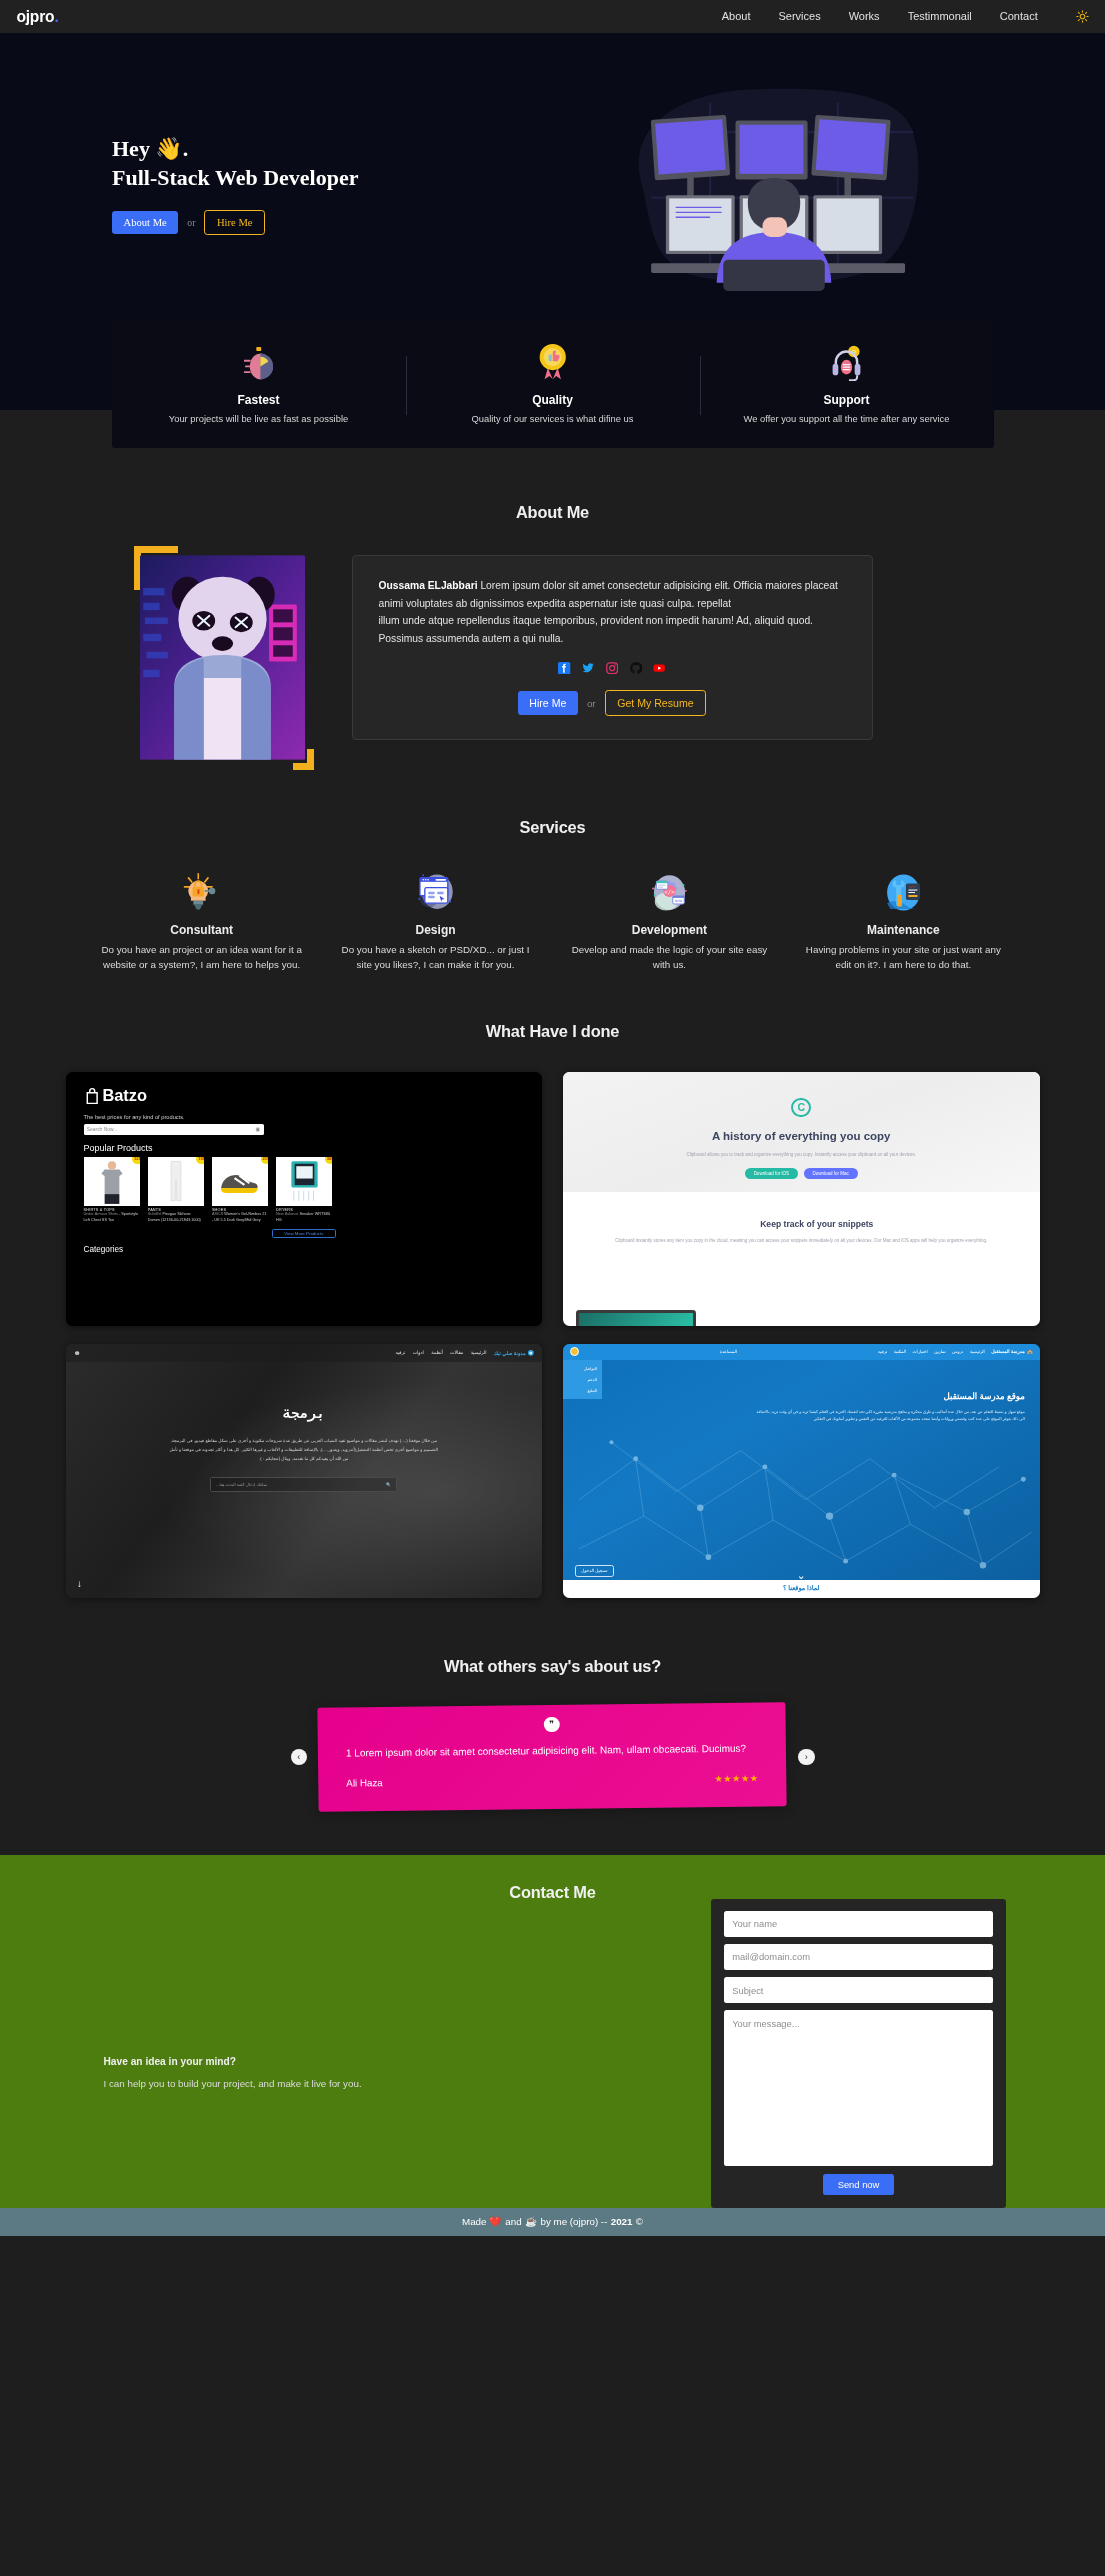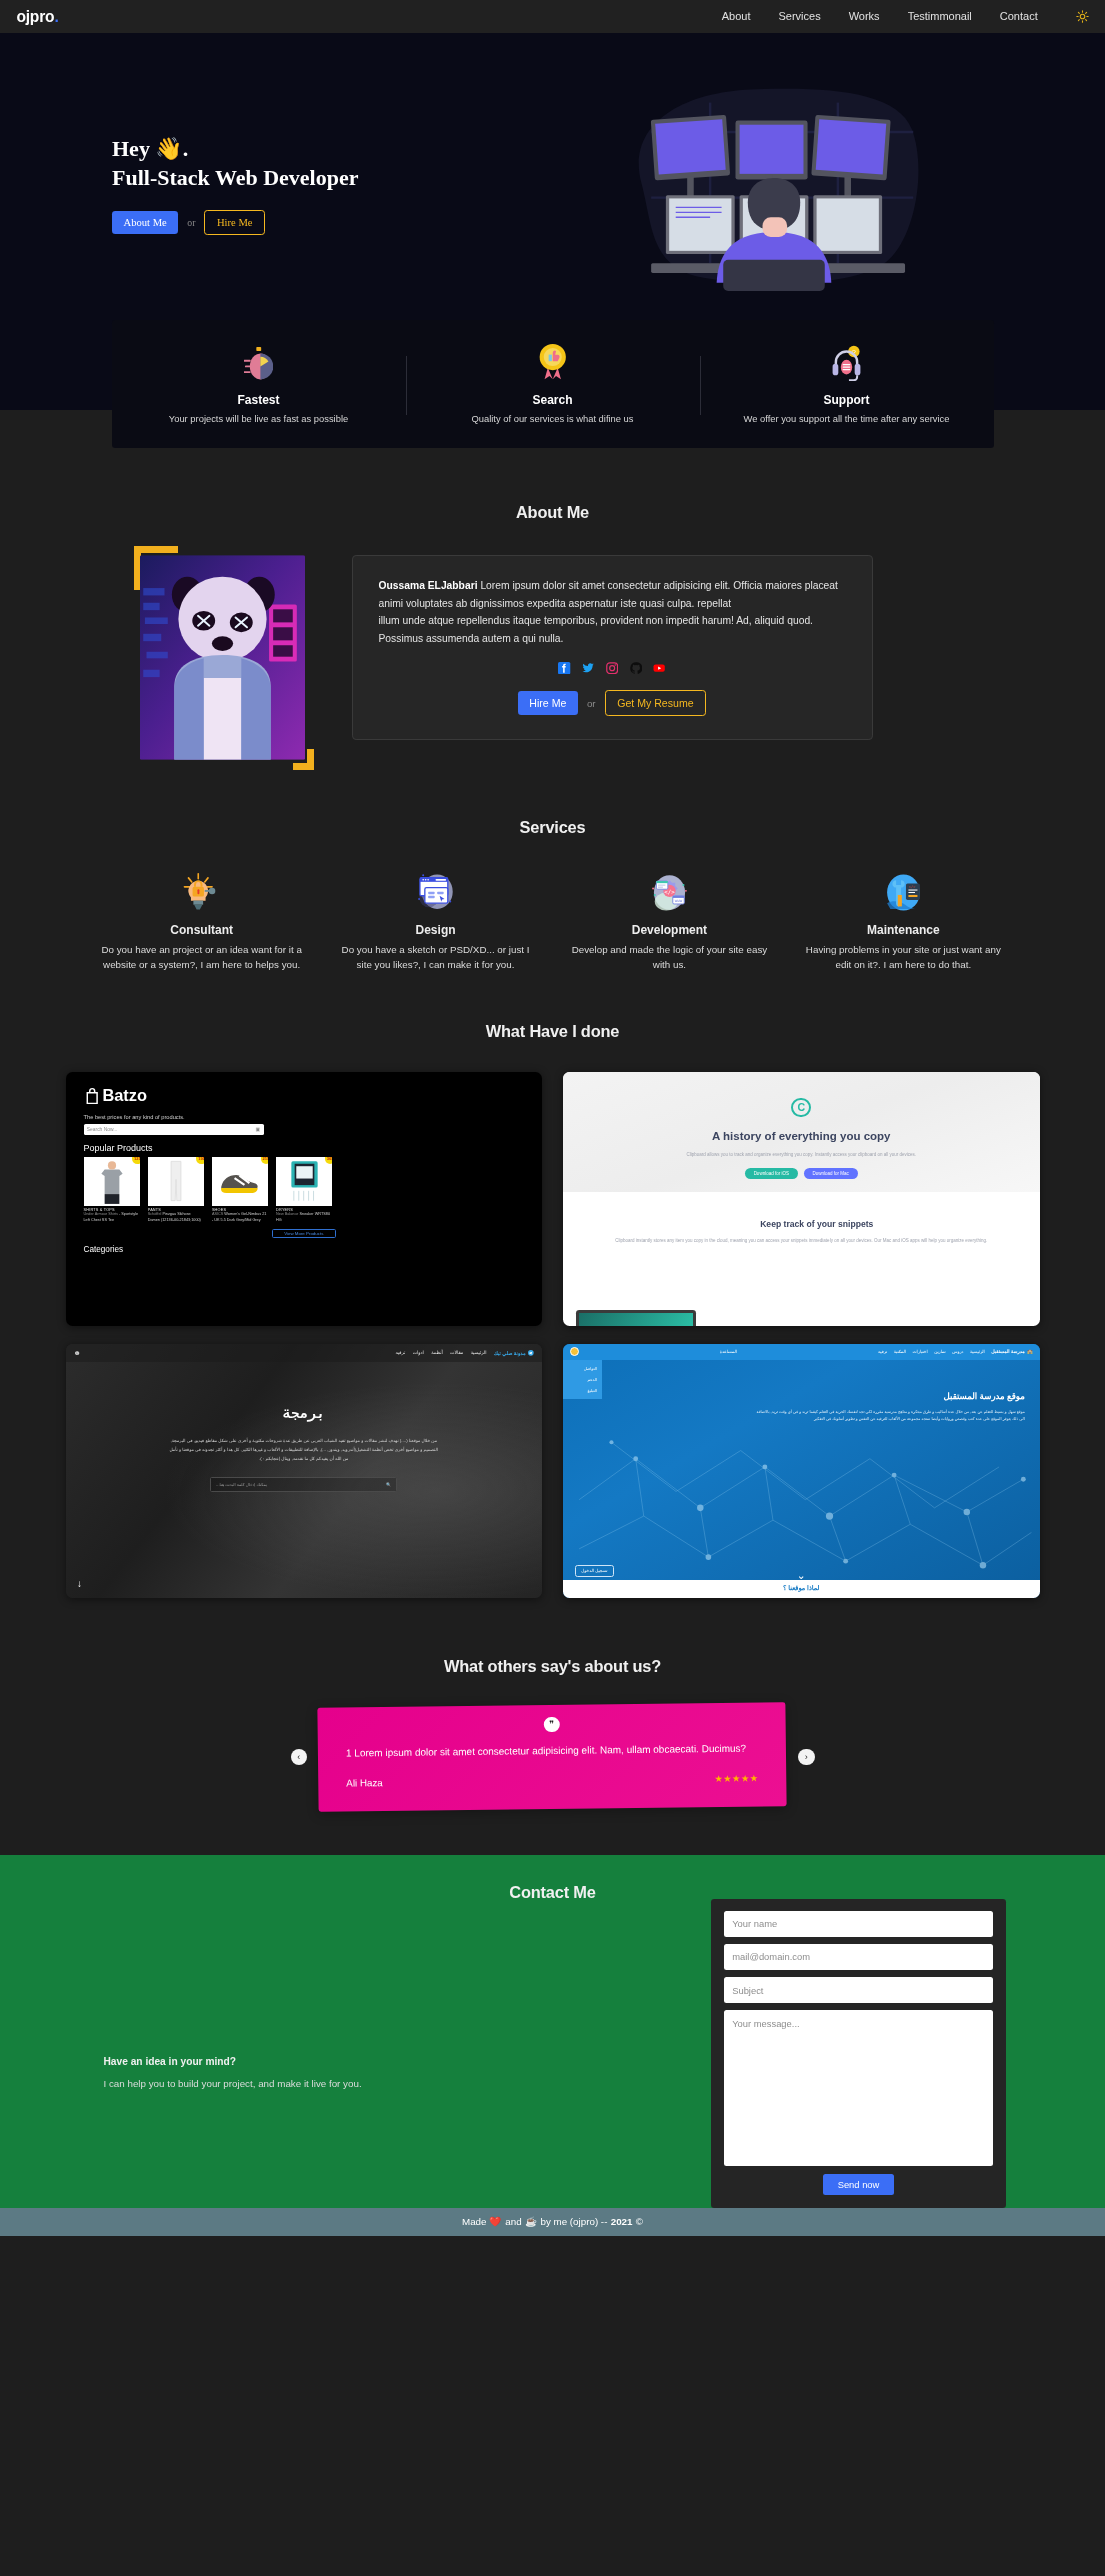--- a/index.html
+++ b/index.html
@@ -427,21 +427,21 @@
   }
   .testi-foot {
     margin-top: 16.4px;
     display:flex; align-items:center; justify-content:space-between;
   }
   .testi-author { font-size:9.8px; color:#ffffff; }
   .testi-stars { color:#ffb400; font-size:9.4px; letter-spacing:0.4px; }
 
   
   .contact {
-    background: #15803d;
+    background: #4d7c0f;
     padding: 28px 0 0;
     position: relative;
   }
   .contact-body {
     width: 966px; margin: 31px auto 0;
     display:flex; align-items:flex-start;
     padding: 0 29.5px 0 34px;
     min-height: 246px;
   }
   .contact-left { flex:1; padding-top: 123px; }
@@ -600,21 +600,21 @@
       <div class="feature-icon">
         <svg width="29.5" height="38" viewBox="0 0 36 46">
           <path d="M12 30l-4 14 6-4 4 4z" fill="#f06f8a"></path>
           <path d="M24 30l4 14-6-4-4 4z" fill="#f06f8a"></path>
           <circle cx="18" cy="17" r="16" fill="#f5c518"></circle>
           <circle cx="18" cy="17" r="11" fill="#f7d85a"></circle>
           <path d="M13 22v-8h4v8z" fill="#7ec8e3"></path>
           <path d="M18 22V12c0-3 3-4 4-2l-1 4h3c2 0 3 2 2 4l-2 4z" fill="#f06f8a"></path>
         </svg>
       </div>
-      <div class="feature-title">Search</div>
+      <div class="feature-title">Quality</div>
       <div class="feature-desc">Quality of our services is what difine us</div>
     </div>
 
     <div class="feature">
       <div class="feature-icon">
         <svg width="33" height="36" viewBox="0 0 40 44">
           <circle cx="29" cy="8" r="7" fill="#f5c518"></circle>
           <text x="29" y="12" font-size="9" fill="#fff" text-anchor="middle" font-family="sans-serif">?</text>
           <path d="M7 26v-5a13 13 0 0 1 26 0v5" fill="none" stroke="#cfcfe6" stroke-width="3"></path>
           <rect x="3" y="23" width="7" height="14" rx="3.5" fill="#b9b6e6"></rect>

